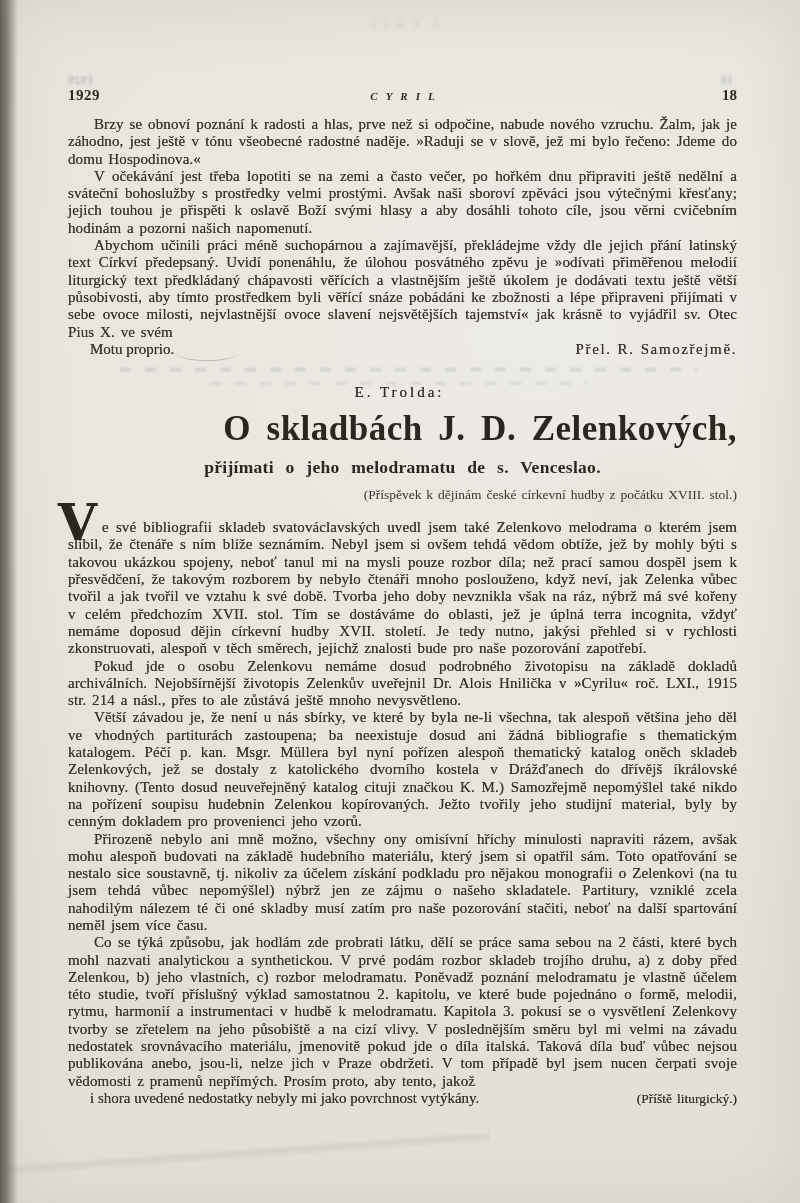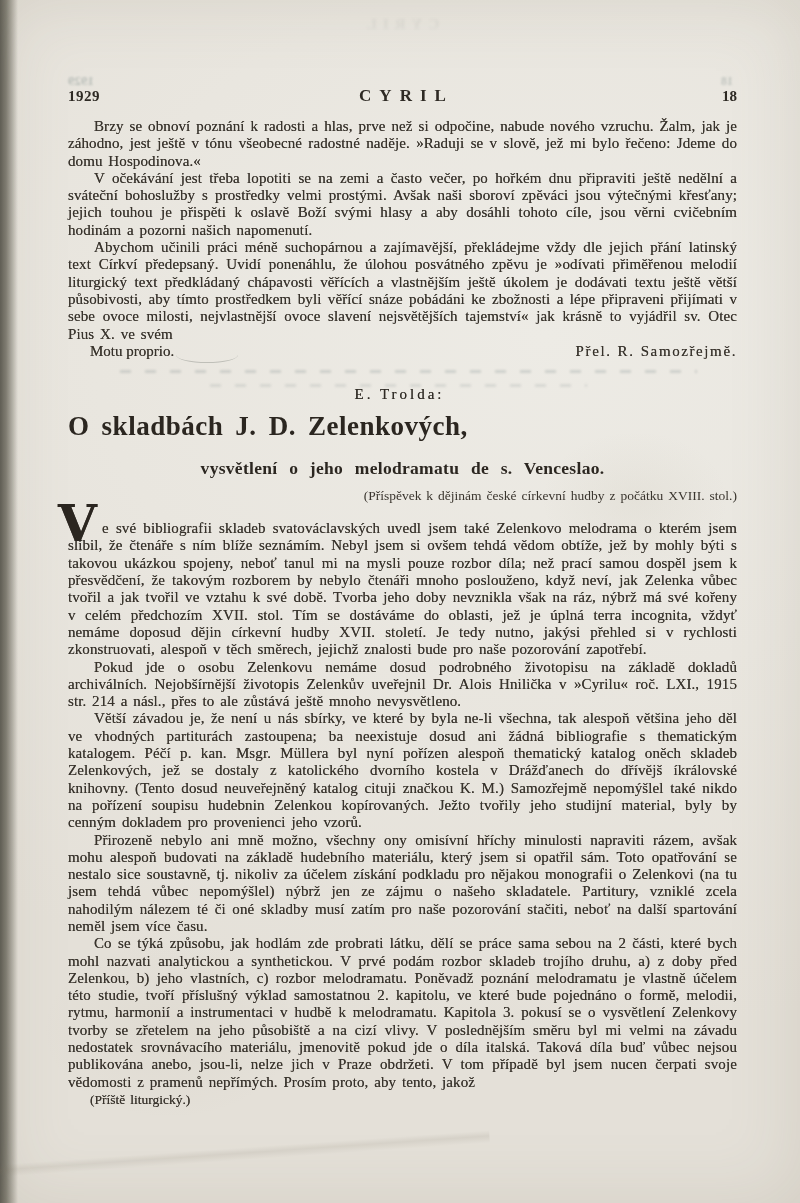--- a/index.html
+++ b/index.html
@@ -24,21 +24,21 @@
     position:absolute;left:68px;top:86px;width:669px;
   }
   
   .running-head{
     display:grid;grid-template-columns:1fr auto 1fr;align-items:baseline;
     font-weight:bold;margin-bottom:12px;color:#2e2a24;
   }
   .rh-left,.rh-right{position:relative;}
   .rh-right{justify-self:end;text-align:right;}
   .rh-year{font-size:15px;letter-spacing:.5px;}
-  .rh-center{font-size:17px;letter-spacing:8px;padding-left:8px;}
+  .rh-center{font-size:11px;letter-spacing:8px;padding-left:8px;font-style:italic;}
   .rh-page{font-size:15px;}
   .ghost{
     position:absolute;color:#84928f;pointer-events:none;
     filter:blur(.9px);transform:scaleX(-1);font-weight:bold;
   }
   .ghost-year{top:-14px;left:0;font-size:13px;opacity:.45;}
   .ghost-page{top:-13px;right:4px;font-size:12px;opacity:.4;}
   .ghost-title{
     position:absolute;top:16px;left:50%;font-size:15px;letter-spacing:6px;
     transform:translateX(-50%) scaleX(-1);opacity:.09;color:#5b6a6e;
@@ -66,21 +66,21 @@
     background:repeating-linear-gradient(90deg,rgba(108,124,126,.22) 0 11px,rgba(108,124,126,0) 11px 25px);
   }
   .bleed-row1{top:27px;left:30px;right:40px;}
   .bleed-row2{top:41px;left:120px;right:150px;opacity:.7;}
   
   .author{
     margin-top:26px;margin-left:-6px;font-size:15px;letter-spacing:3px;
     color:#2e2a24;text-shadow:0 0 .5px rgba(45,40,33,.7);text-align:center;
   }
   .title{
-    margin:8px 0 16px;text-align:left;font-size:27px;font-weight:bold;
+    margin:8px 0 8px;text-align:right;font-size:35px;font-weight:bold;
     letter-spacing:.5px;word-spacing:.18em;color:#2b2620;
   }
   .subtitle{
     margin:7px 0 0;text-align:center;font-size:17.5px;font-weight:bold;
     word-spacing:.4em;letter-spacing:.3px;color:#2b2620;
   }
   .note{
     margin:9px 0 0;text-align:right;font-size:13.5px;word-spacing:.12em;
     color:#3a352e;
   }
@@ -133,26 +133,27 @@
     <div class="line-split">
       <span>Motu proprio.</span>
       <span class="translator">Přel. R. Samozřejmě.</span>
       <span class="pencil-mark"></span>
       <span class="bleed-row1"></span>
       <span class="bleed-row2"></span>
     </div>
 
     <div class="author">E. Trolda:</div>
     <h1 class="title">O skladbách J. D. Zelenkových,</h1>
-    <h2 class="subtitle">vysvětlení o jeho melodramatu de s. Venceslao.</h2>
+    <h2 class="subtitle">přijímati o jeho melodramatu de s. Venceslao.</h2>
     <div class="note">(Příspěvek k dějinám české církevní hudby z počátku XVIII. stol.)</div>
 
     <p class="body first"><span class="dropcap">V</span><span>e své bibliografii skladeb svatováclavských uvedl jsem také Zelenkovo melodrama o kterém jsem slíbil, že čtenáře s ním blíže seznámím. Nebyl jsem si ovšem tehdá vědom obtíže, jež by mohly býti s takovou ukázkou spojeny, neboť tanul mi na mysli pouze rozbor díla; než prací samou dospěl jsem k přesvědčení, že takovým rozborem by nebylo čtenáři mnoho poslouženo, když neví, jak Zelenka vůbec tvořil a jak tvořil ve vztahu k své době. Tvorba jeho doby nevznikla však na ráz, nýbrž má své kořeny v celém předchozím XVII. stol. Tím se dostáváme do oblasti, jež je úplná terra incognita, vždyť nemáme doposud dějin církevní hudby XVII. století. Je tedy nutno, jakýsi přehled si v rychlosti zkonstruovati, alespoň v těch směrech, jejichž znalosti bude pro naše pozorování zapotřebí.</span></p>
     <p class="body indent">Pokud jde o osobu Zelenkovu nemáme dosud podrobného životopisu na základě dokladů archiválních. Nejobšírnější životopis Zelenkův uveřejnil Dr. Alois Hnilička v »Cyrilu« roč. LXI., 1915 str. 214 a násl., přes to ale zůstává ještě mnoho nevysvětleno.</p>
     <p class="body indent">Větší závadou je, že není u nás sbírky, ve které by byla ne-li všechna, tak alespoň většina jeho děl ve vhodných partiturách zastoupena; ba neexistuje dosud ani žádná bibliografie s thematickým katalogem. Péčí p. kan. Msgr. Müllera byl nyní pořízen alespoň thematický katalog oněch skladeb Zelenkových, jež se dostaly z katolického dvorního kostela v Drážďanech do dřívějš íkrálovské knihovny. (Tento dosud neuveřejněný katalog cituji značkou K. M.) Samozřejmě nepomýšlel také nikdo na pořízení soupisu hudebnin Zelenkou kopírovaných. Ježto tvořily jeho studijní material, byly by cenným dokladem pro provenienci jeho vzorů.</p>
     <p class="body indent">Přirozeně nebylo ani mně možno, všechny ony omisívní hříchy minulosti napraviti rázem, avšak mohu alespoň budovati na základě hudebního materiálu, který jsem si opatřil sám. Toto opatřování se nestalo sice soustavně, tj. nikoliv za účelem získání podkladu pro nějakou monografii o Zelenkovi (na tu jsem tehdá vůbec nepomýšlel) nýbrž jen ze zájmu o našeho skladatele. Partitury, vzniklé zcela nahodilým nálezem té či oné skladby musí zatím pro naše pozorování stačiti, neboť na další spartování neměl jsem více času.</p>
     <p class="body indent">Co se týká způsobu, jak hodlám zde probrati látku, dělí se práce sama sebou na 2 části, které bych mohl nazvati analytickou a synthetickou. V prvé podám rozbor skladeb trojího druhu, a) z doby před Zelenkou, b) jeho vlastních, c) rozbor melodramatu. Poněvadž poznání melodramatu je vlastně účelem této studie, tvoří příslušný výklad samostatnou 2. kapitolu, ve které bude pojednáno o formě, melodii, rytmu, harmonií a instrumentaci v hudbě k melodramatu. Kapitola 3. pokusí se o vysvětlení Zelenkovy tvorby se zřetelem na jeho působiště a na cizí vlivy. V poslednějším směru byl mi velmi na závadu nedostatek srovnávacího materiálu, jmenovitě pokud jde o díla italská. Taková díla buď vůbec nejsou publikována anebo, jsou-li, nelze jich v Praze obdržeti. V tom případě byl jsem nucen čerpati svoje vědomosti z pramenů nepřímých. Prosím proto, aby tento, jakož</p>
     <div class="line-split">
+      <span>i shora uvedené nedostatky nebyly mi jako povrchnost vytýkány.</span>
       <span class="continuation">(Příště liturgický.)</span>
     </div>
 
   </div>
 </div>
 
 </body></html>

